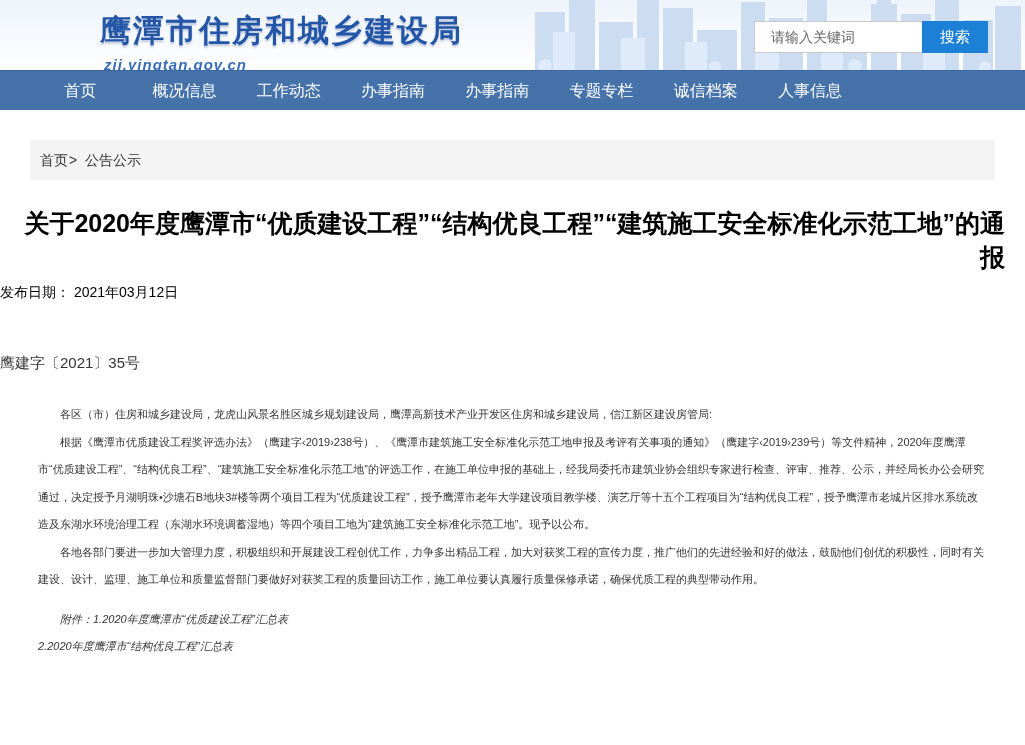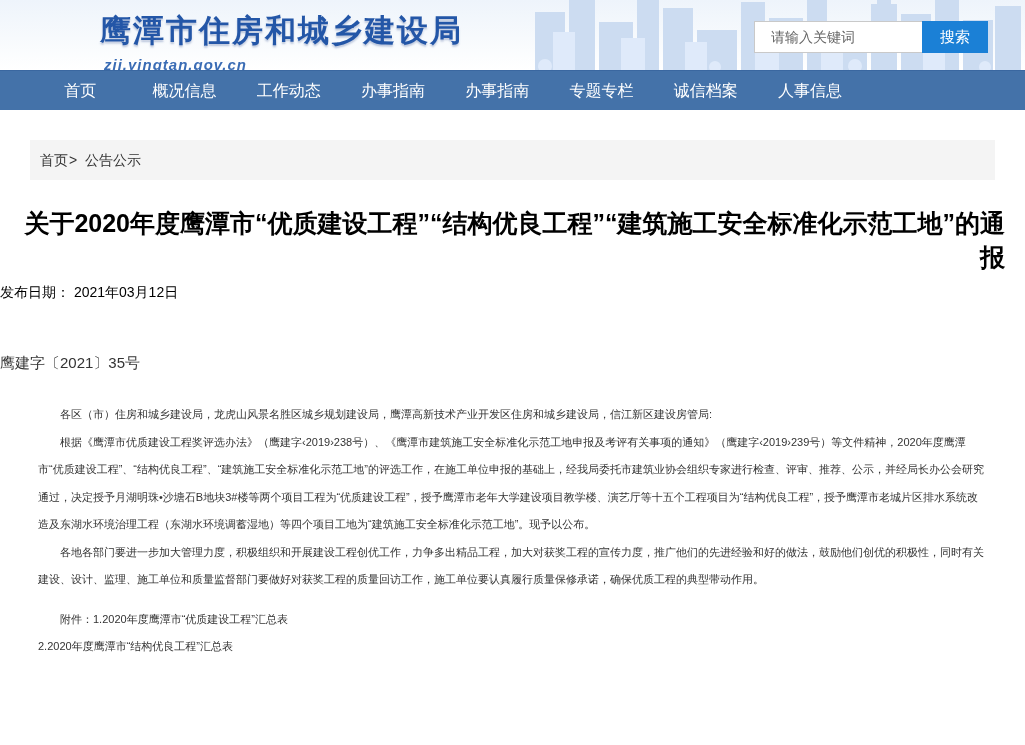--- a/index.html
+++ b/index.html
@@ -37,21 +37,21 @@
   .breadcrumb-bar a { color: #333; text-decoration: none; cursor: pointer; }
   .breadcrumb-sep { margin: 0 4px 0 1px; }
 
   
   .article-title { margin: 26px 20px 0 20px; text-align: right; font-size: 25px;
     line-height: 34px; font-weight: bold; color: #000; }
   .publish-date { margin-top: 10px; text-align: left; font-size: 14px; color: #000000; }
   .doc-number { margin-top: 52px; text-align: left; font-size: 15px; color: #333; }
   .article-body { margin: 28px 38px 0 38px; font-size: 11px; color: #333; line-height: 27.5px; }
   .article-body p { text-indent: 2em; }
-  .attachments { margin-top: 12px; }
+  .attachments { margin-top: 12px; font-style: italic; }
   .attachments p.no-indent { text-indent: 0; }
   .attachments a { color: #333; text-decoration: none; cursor: pointer; }
 </style>
 </head>
 <body>
 
 <div class="page">
 
   <header class="site-header">
     <svg class="skyline" viewBox="0 0 500 92" preserveAspectRatio="none" aria-hidden="true">

